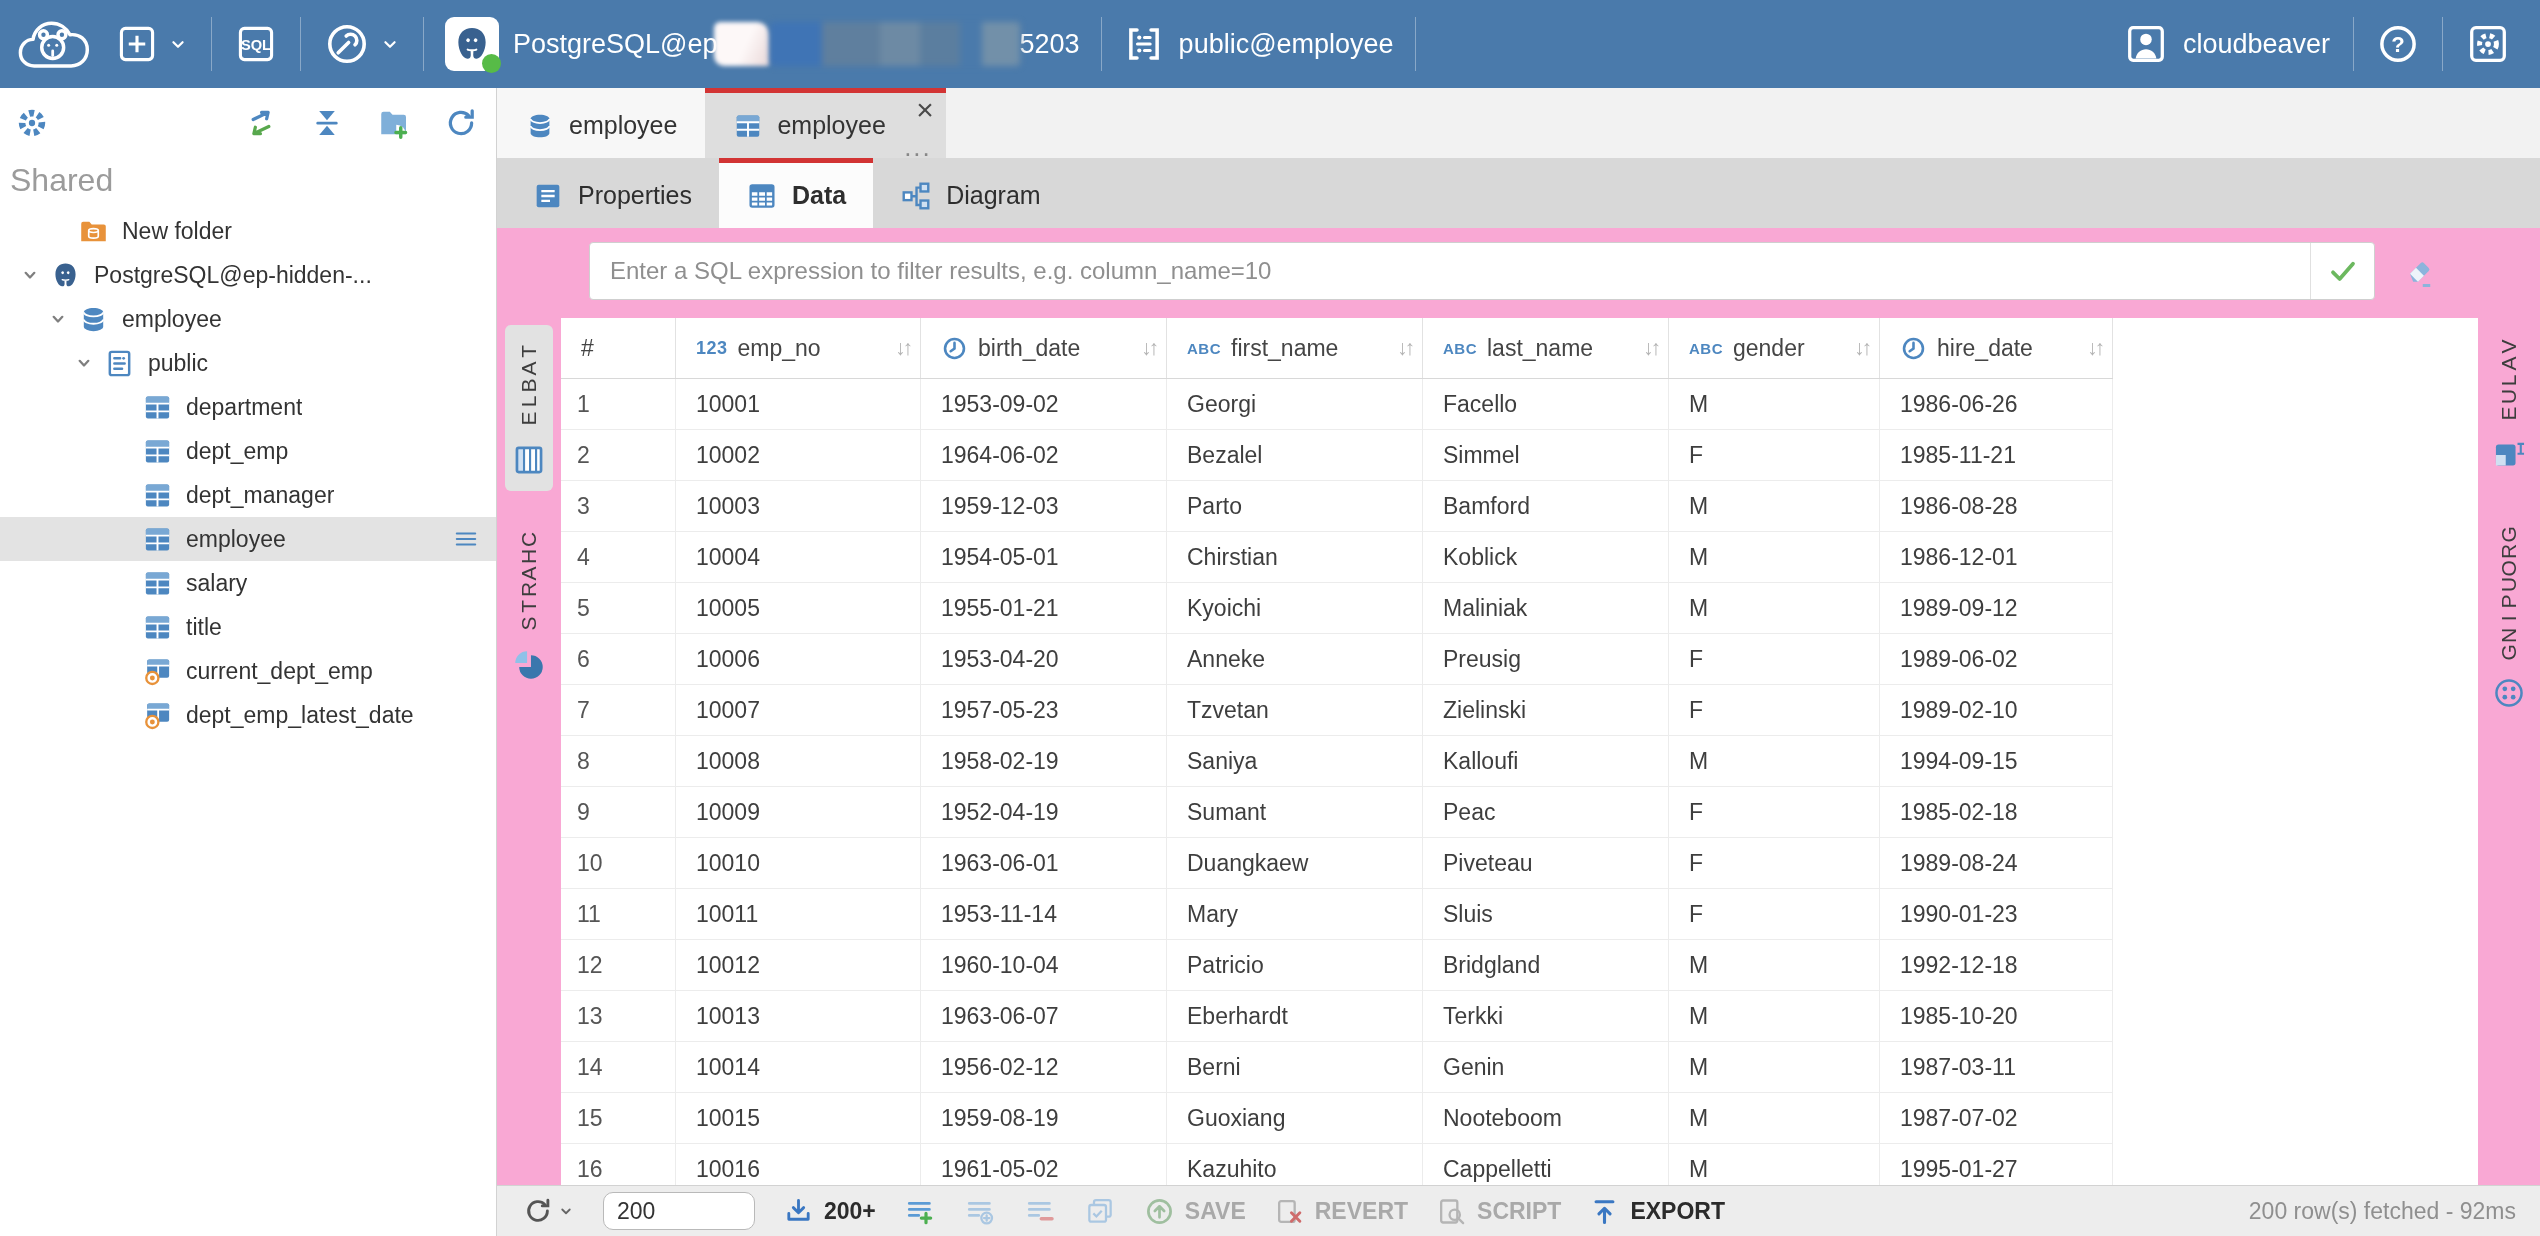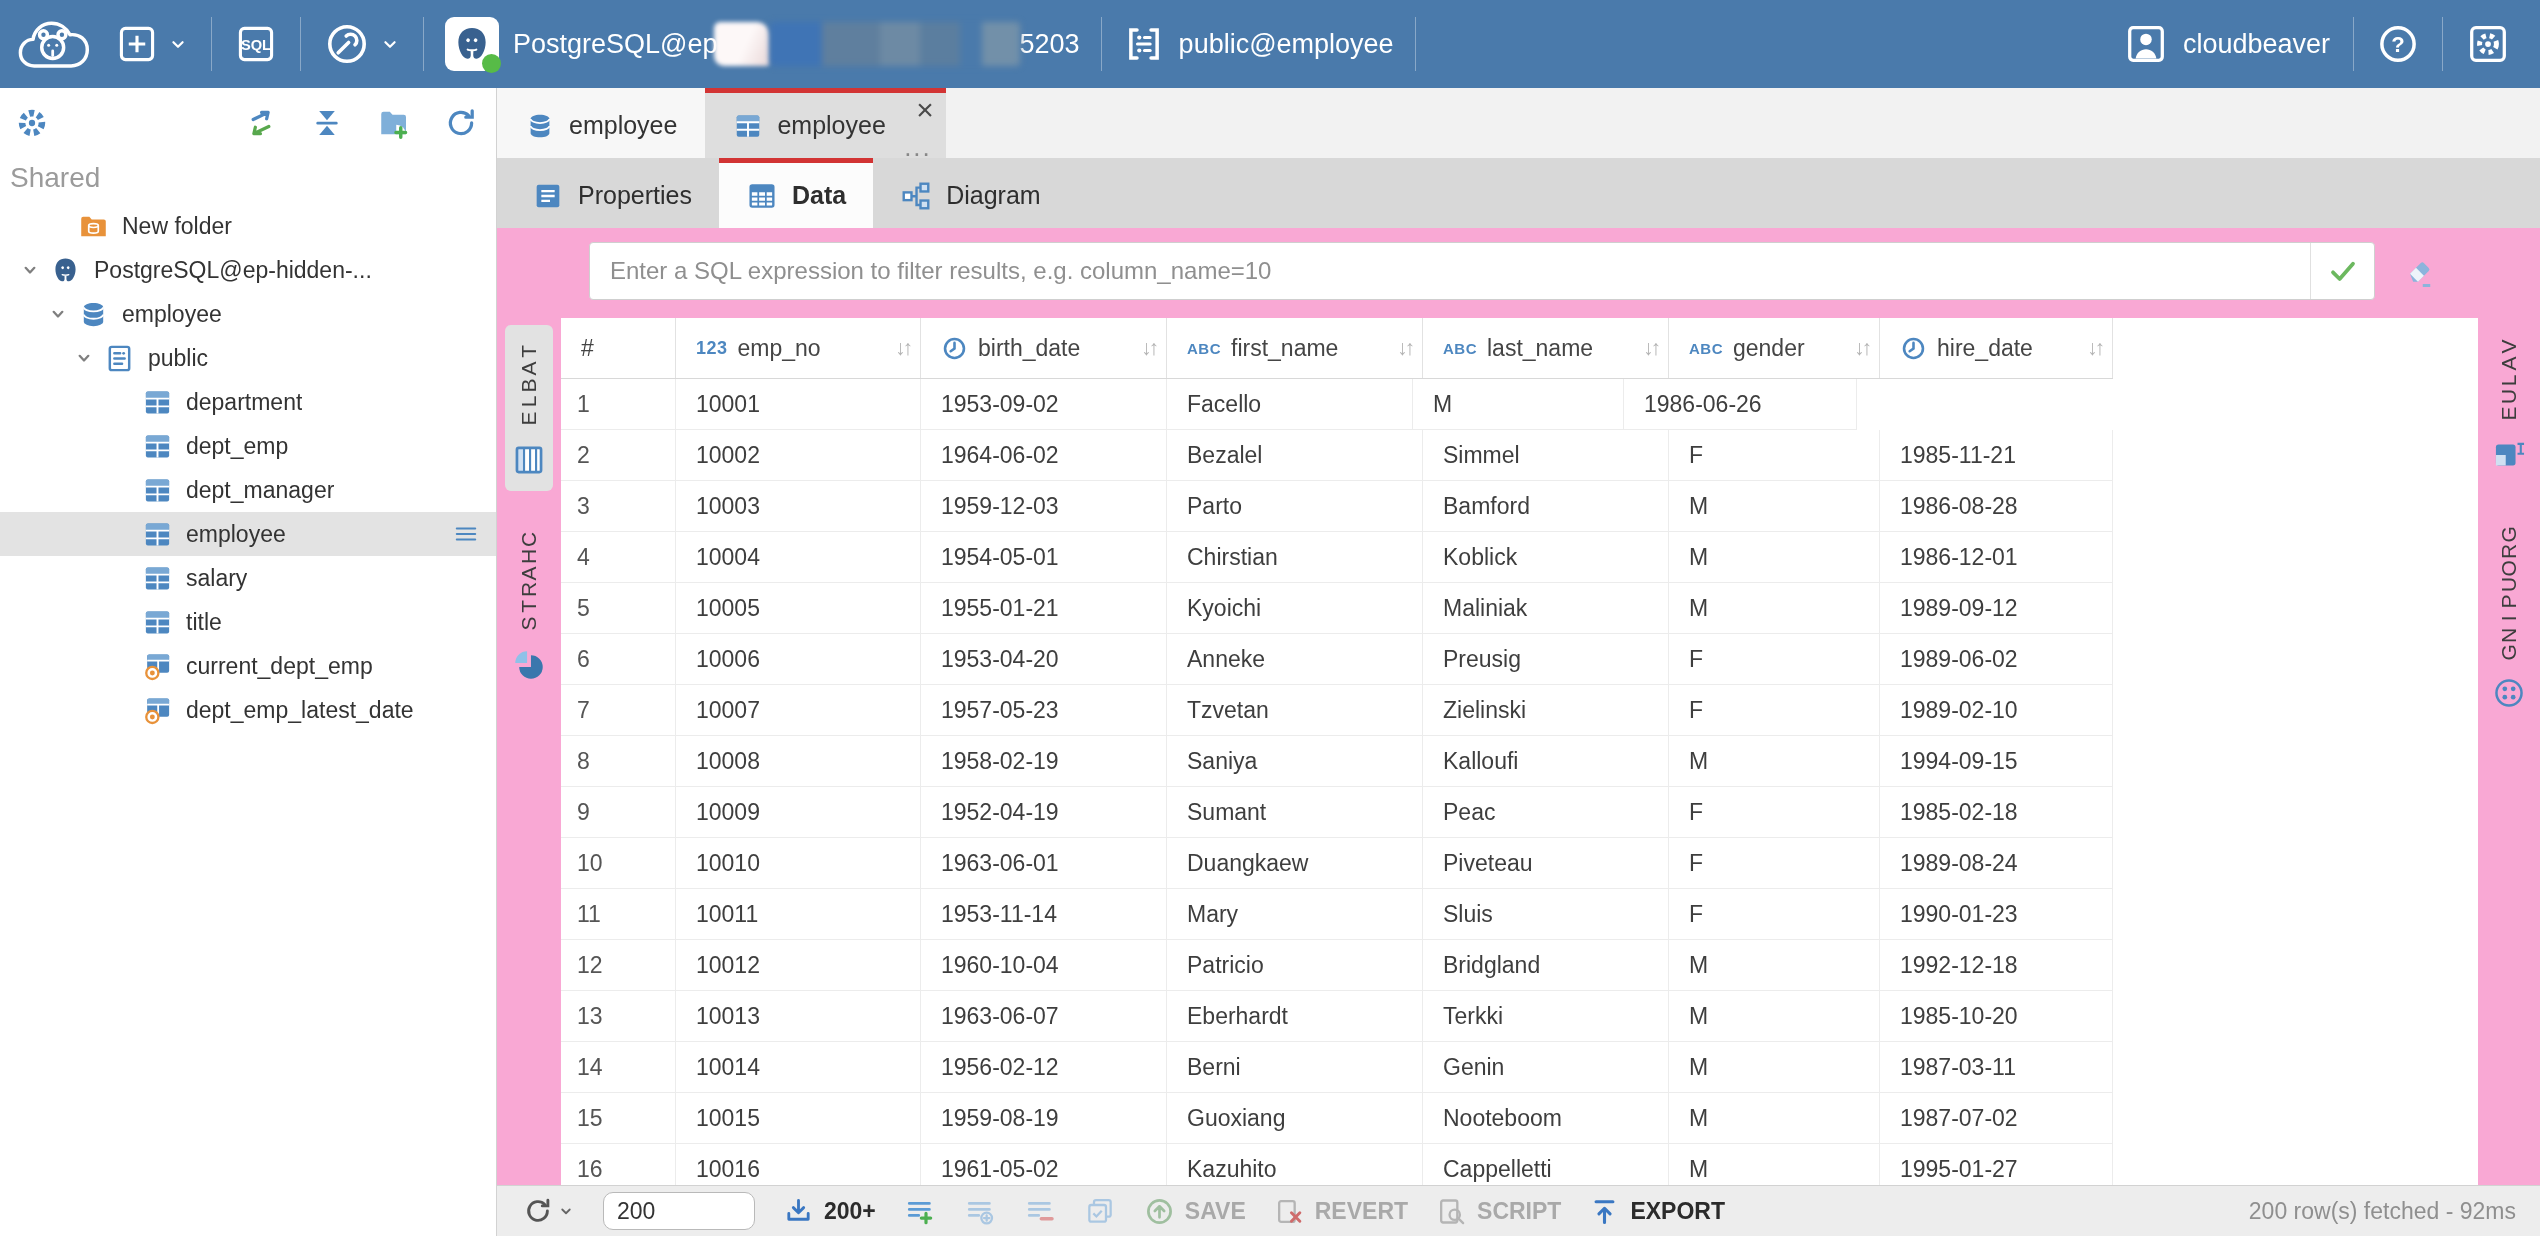--- a/index.html
+++ b/index.html
@@ -25,21 +25,21 @@
   .tb-user { display:flex; align-items:center; gap:14px; font-size:27px; padding:0 14px; cursor:pointer; }
 
   
   .body-row { flex:1; display:flex; min-height:0; }
 
   
   .sidebar { width:497px; background:#fff; border-right:1px solid #d2d2d2; display:flex; flex-direction:column; flex:none; }
   .side-toolbar { height:70px; display:flex; align-items:center; padding:0 18px 0 14px; }
   .side-toolbar .icon { cursor:pointer; }
   .st-group { margin-left:auto; display:flex; align-items:center; gap:32px; }
-  .shared-label { font-size:28px; color:#9b9b9b; padding:4px 0 10px 10px; }
+  .shared-label { font-size:32px; color:#9b9b9b; padding:4px 0 10px 10px; }
   .tree { flex:1; overflow:hidden; }
   .tree-row { height:44px; display:flex; align-items:center; font-size:23px; color:#333; cursor:pointer; white-space:nowrap; }
   .tree-row.sel { background:#e3e3e3; }
   .sp { flex:none; display:inline-block; }
   .tree-chev { width:34px; height:26px; color:#7f7f7f; flex:none; padding-right:6px; }
   .tree-ic { width:31px; height:31px; margin-right:13px; flex:none; }
   .tree-label { overflow:hidden; text-overflow:ellipsis; }
   .row-menu { margin-left:auto; margin-right:16px; width:28px; height:26px; color:#4d87c0; }
 
   
@@ -576,20 +576,21 @@
                   </svg>
                 </span>
                 <span class="colname">hire_date</span>
                 <span class="sort">↓↑</span>
               </div>
             </div>
             <div class="g-row">
               <div class="gc rn" style="width:115px">1</div>
               <div class="gc" style="width:245px">10001</div>
               <div class="gc" style="width:246px">1953-09-02</div>
+              <div class="gc" style="width:256px">Georgi</div>
               <div class="gc" style="width:246px">Facello</div>
               <div class="gc" style="width:211px">M</div>
               <div class="gc" style="width:233px">1986-06-26</div>
             </div>
             <div class="g-row">
               <div class="gc rn" style="width:115px">2</div>
               <div class="gc" style="width:245px">10002</div>
               <div class="gc" style="width:246px">1964-06-02</div>
               <div class="gc" style="width:256px">Bezalel</div>
               <div class="gc" style="width:246px">Simmel</div>

